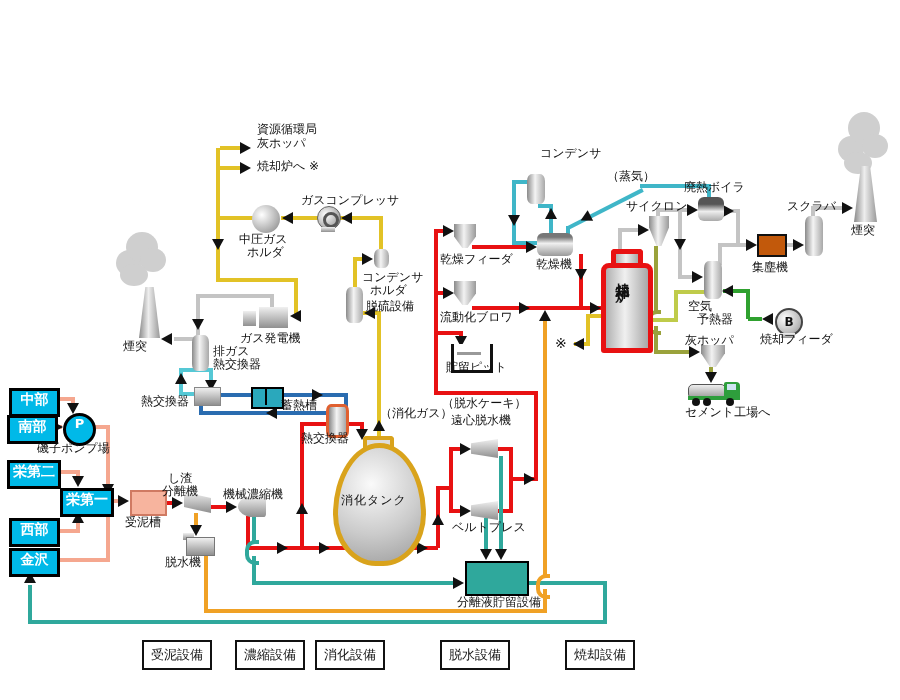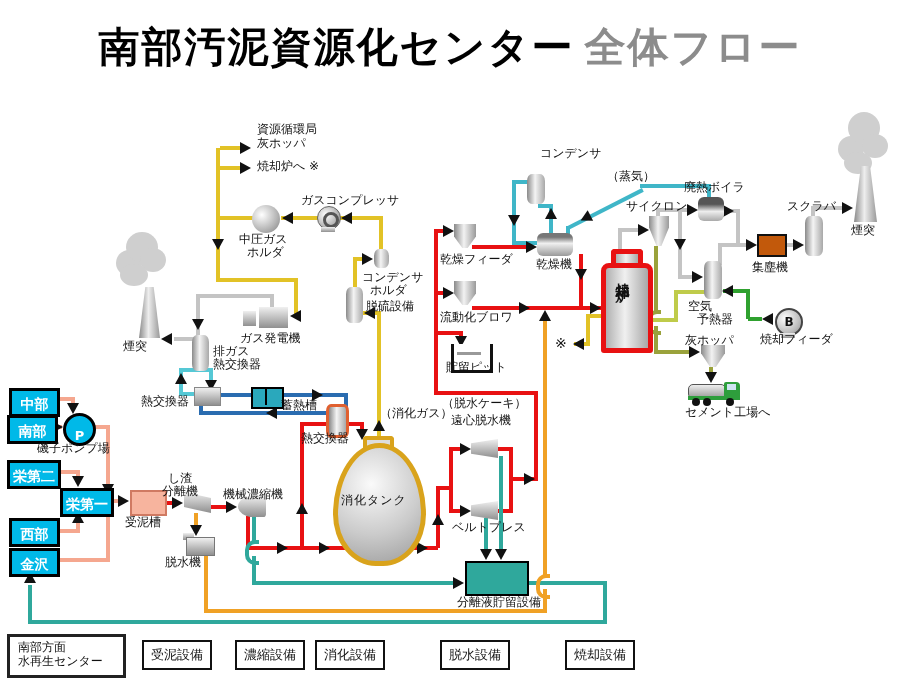--- a/index.html
+++ b/index.html
@@ -26,38 +26,35 @@
   .cyl{border-radius:5px/7px;background:linear-gradient(90deg,#8a8a8a,#f4f4f4 45%,#a8a8a8);}
   .gbox{background:linear-gradient(180deg,#f0f0f0,#909090);}
   .hopper{clip-path:polygon(0 0,100% 0,100% 52%,62% 100%,38% 100%,0 52%);
           background:linear-gradient(90deg,#8a8a8a,#f2f2f2 45%,#9a9a9a);}
   .funnel{clip-path:polygon(0 0,100% 0,100% 38%,62% 100%,38% 100%,0 38%);
           background:linear-gradient(90deg,#8a8a8a,#f2f2f2 45%,#9a9a9a);}
   .chim{clip-path:polygon(30% 0,70% 0,100% 100%,0 100%);
         background:linear-gradient(90deg,#8a8a8a,#eee 45%,#999);}
   .smoke{background:#cfcfcf;border-radius:50%;}
   .srcbox{position:absolute;background:#00b9e8;border:3px solid #000;color:#fff;
-          font-weight:bold;font-size:14px;display:flex;align-items:flex-end;justify-content:center;}
+          font-weight:bold;font-size:14px;display:flex;align-items:flex-start;justify-content:center;}
   .legbox{position:absolute;background:#fff;border:2px solid #111;font-size:13px;color:#111;
           display:flex;align-items:center;justify-content:center;}
   .sphere{border-radius:50%;background:radial-gradient(circle at 35% 35%,#fff,#b4b4b4 60%,#7e7e7e);}
   .egg{background:radial-gradient(circle at 40% 32%,#fafafa,#cbcbcb 55%,#9c9c9c);
        border:5px solid #d9a31c;border-radius:50% 50% 46% 46%/58% 58% 42% 42%;}
   .vt{writing-mode:vertical-rl;text-orientation:upright;font-size:14px;font-weight:bold;color:#111;letter-spacing:2px;}
   .trapL{clip-path:polygon(0 22%,100% 0,100% 100%,0 78%);
          background:linear-gradient(180deg,#efefef,#8f8f8f);}
 </style>
 </head>
 <body>
 
 <div id="stage">
 
-  <div class="ttl">
-    <span>南部汚泥資源化センター</span><span class="sub">全体フロー</span>
-  </div>
 
   <i class="v yel" style="left:216px;top:148px;height:70px"></i>
   <i class="v yel" style="left:216px;top:216px;height:66px"></i>
   <i class="h yel" style="left:220px;top:146px;width:22px"></i>
   <i class="h yel" style="left:220px;top:166px;width:22px"></i>
   <i class="h yel" style="left:216px;top:216px;width:40px"></i>
   <i class="h yel" style="left:281px;top:216px;width:38px"></i>
   <i class="h yel" style="left:339px;top:216px;width:44px"></i>
   <i class="v yel" style="left:379px;top:216px;height:36px"></i>
   <i class="h yel" style="left:353px;top:257px;width:14px"></i>
@@ -373,24 +370,20 @@
   <div class="lb" style="left:688px;top:300px">空気</div>
   <div class="lb" style="left:697px;top:313px">予熱器</div>
   <div class="lb" style="left:760px;top:333px">焼却フィーダ</div>
   <div class="lb" style="left:685px;top:334px">灰ホッパ</div>
   <div class="lb" style="left:685px;top:406px">セメント工場へ</div>
   <div class="lb" style="left:442px;top:397px">（脱水ケーキ）</div>
   <div class="lb" style="left:451px;top:414px">遠心脱水機</div>
   <div class="lb" style="left:452px;top:521px">ベルトプレス</div>
   <div class="lb" style="left:457px;top:596px">分離液貯留設備</div>
 
-  <div style="position:absolute;left:7px;top:634px;width:113px;height:38px;border:3px solid #222;background:#fff">
-    <div class="lb" style="left:8px;top:4px">南部方面</div>
-    <div class="lb" style="left:8px;top:18px">水再生センター</div>
-  </div>
   <div class="legbox" style="left:142px;top:640px;width:66px;height:26px">
       <span>受泥設備</span>
     </div>
   <div class="legbox" style="left:235px;top:640px;width:66px;height:26px">
       <span>濃縮設備</span>
     </div>
   <div class="legbox" style="left:315px;top:640px;width:66px;height:26px">
       <span>消化設備</span>
     </div>
   <div class="legbox" style="left:440px;top:640px;width:66px;height:26px">

